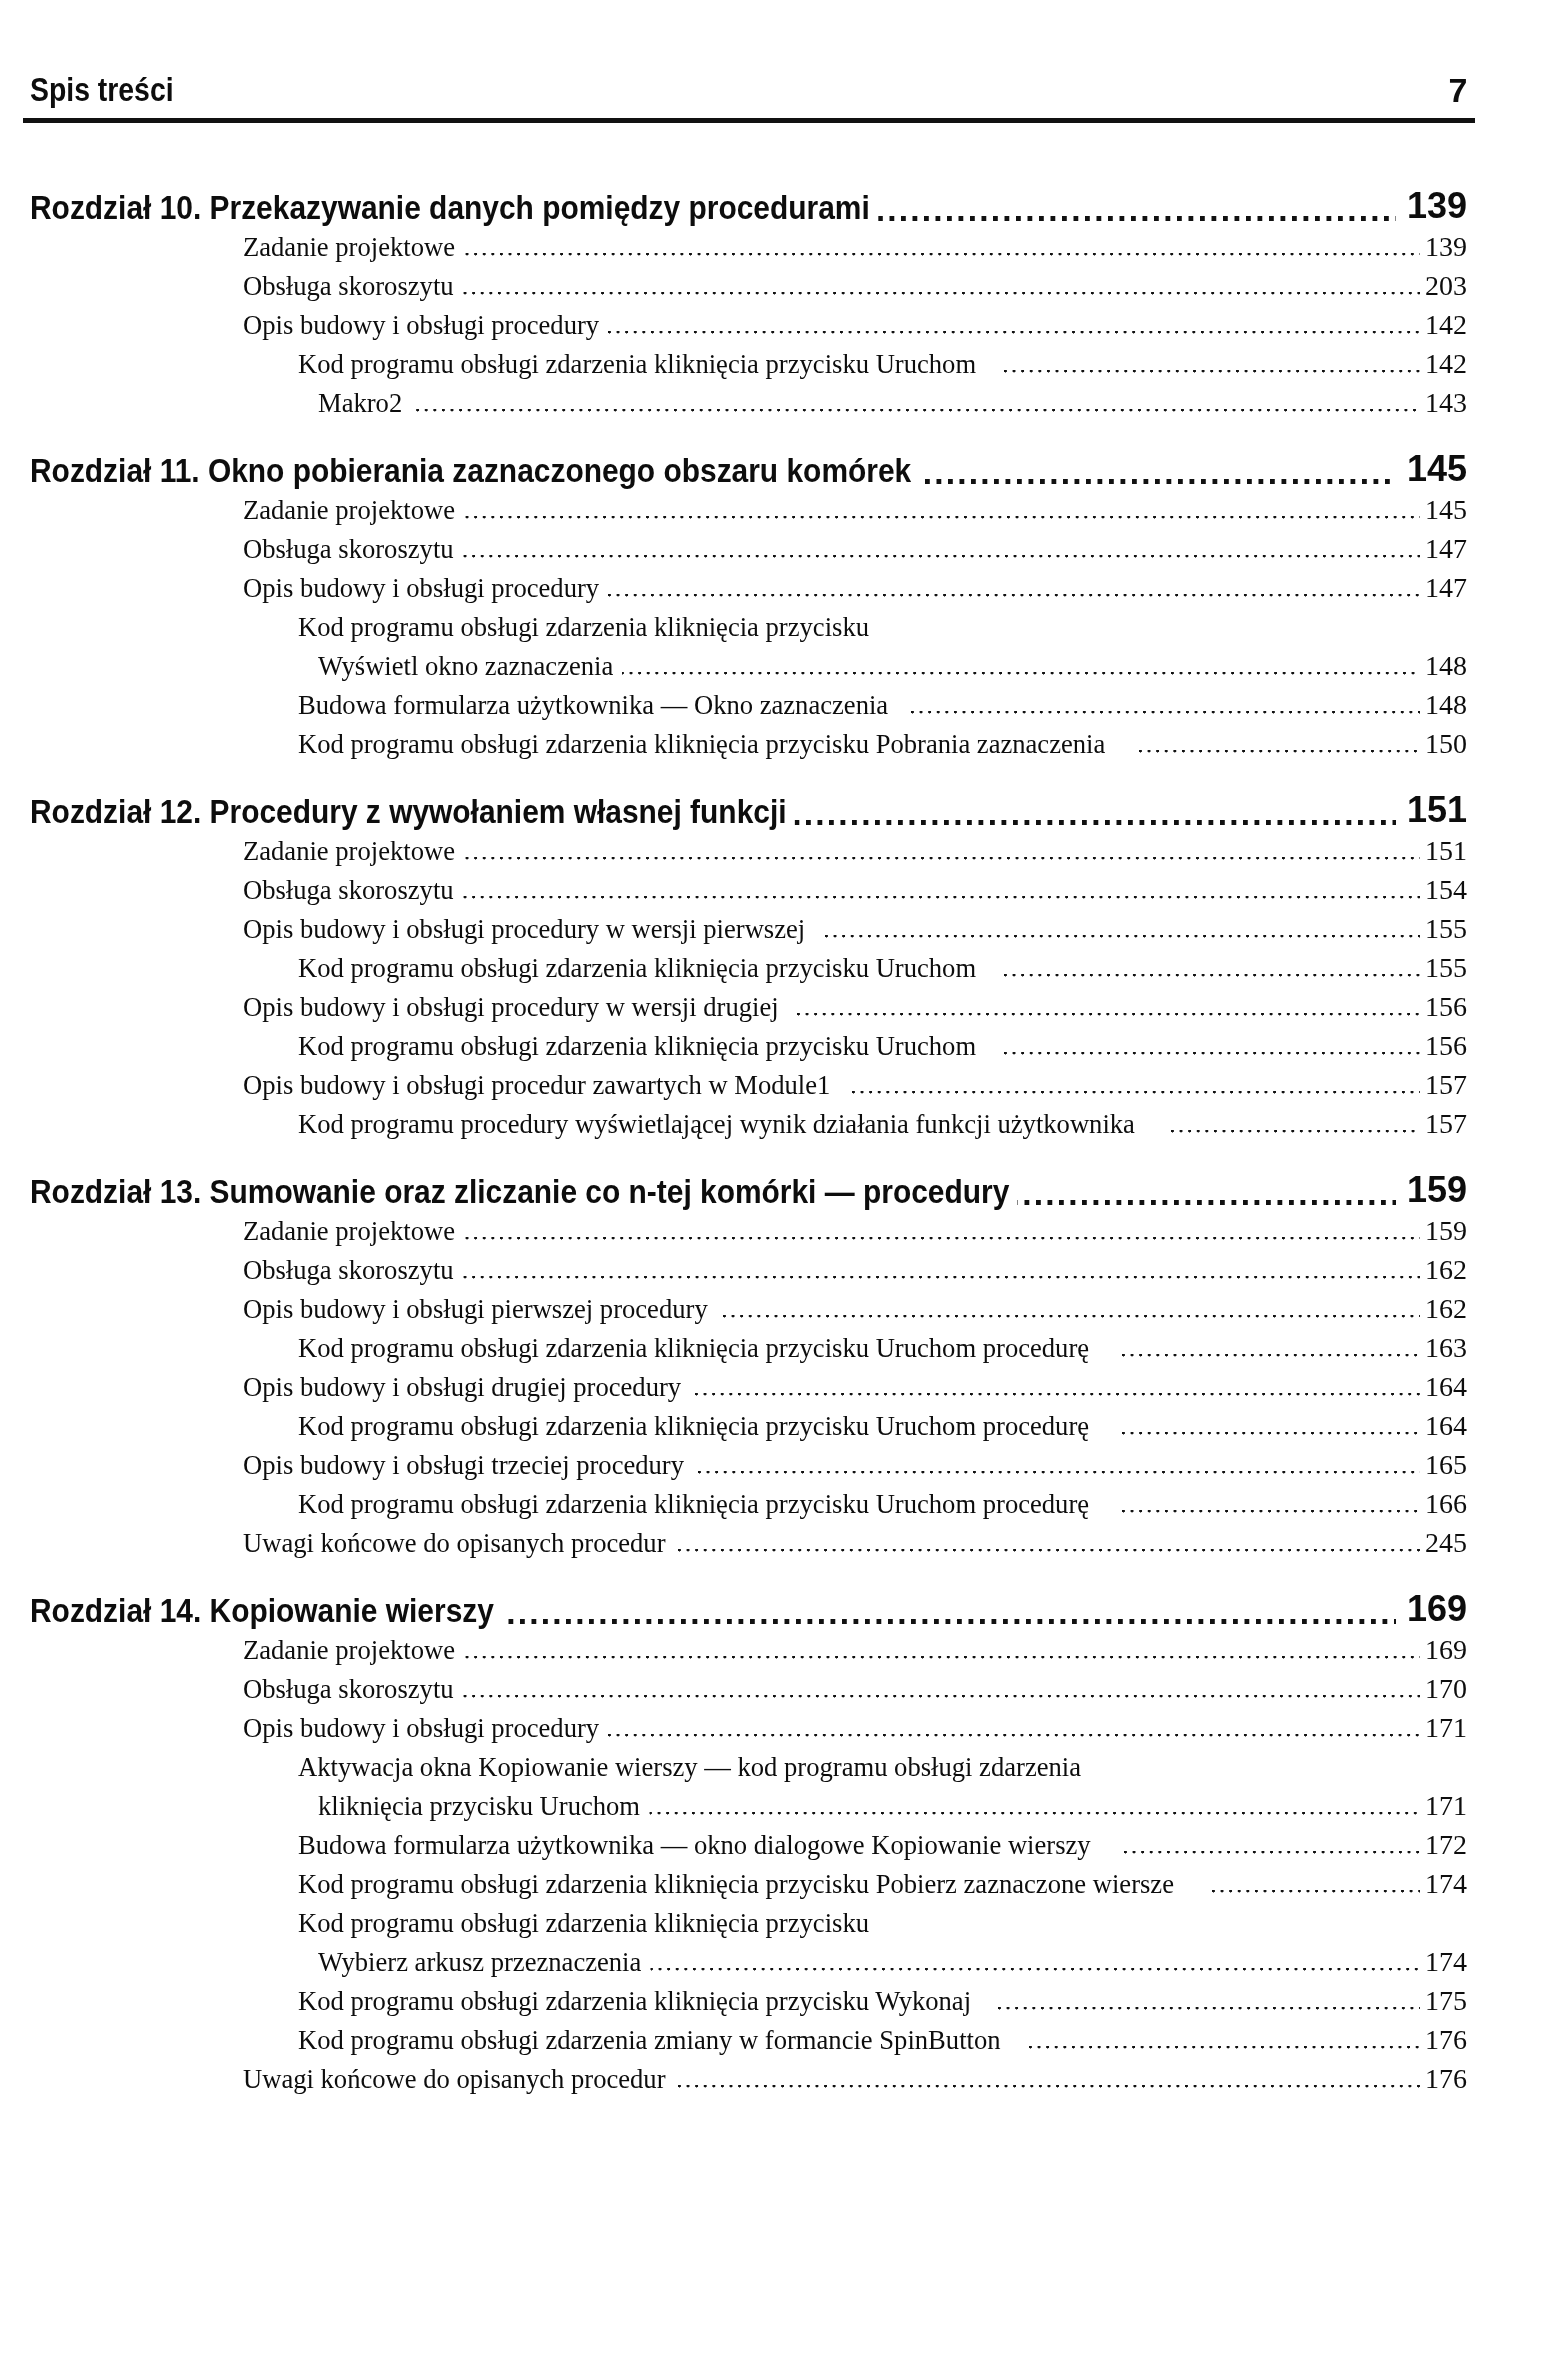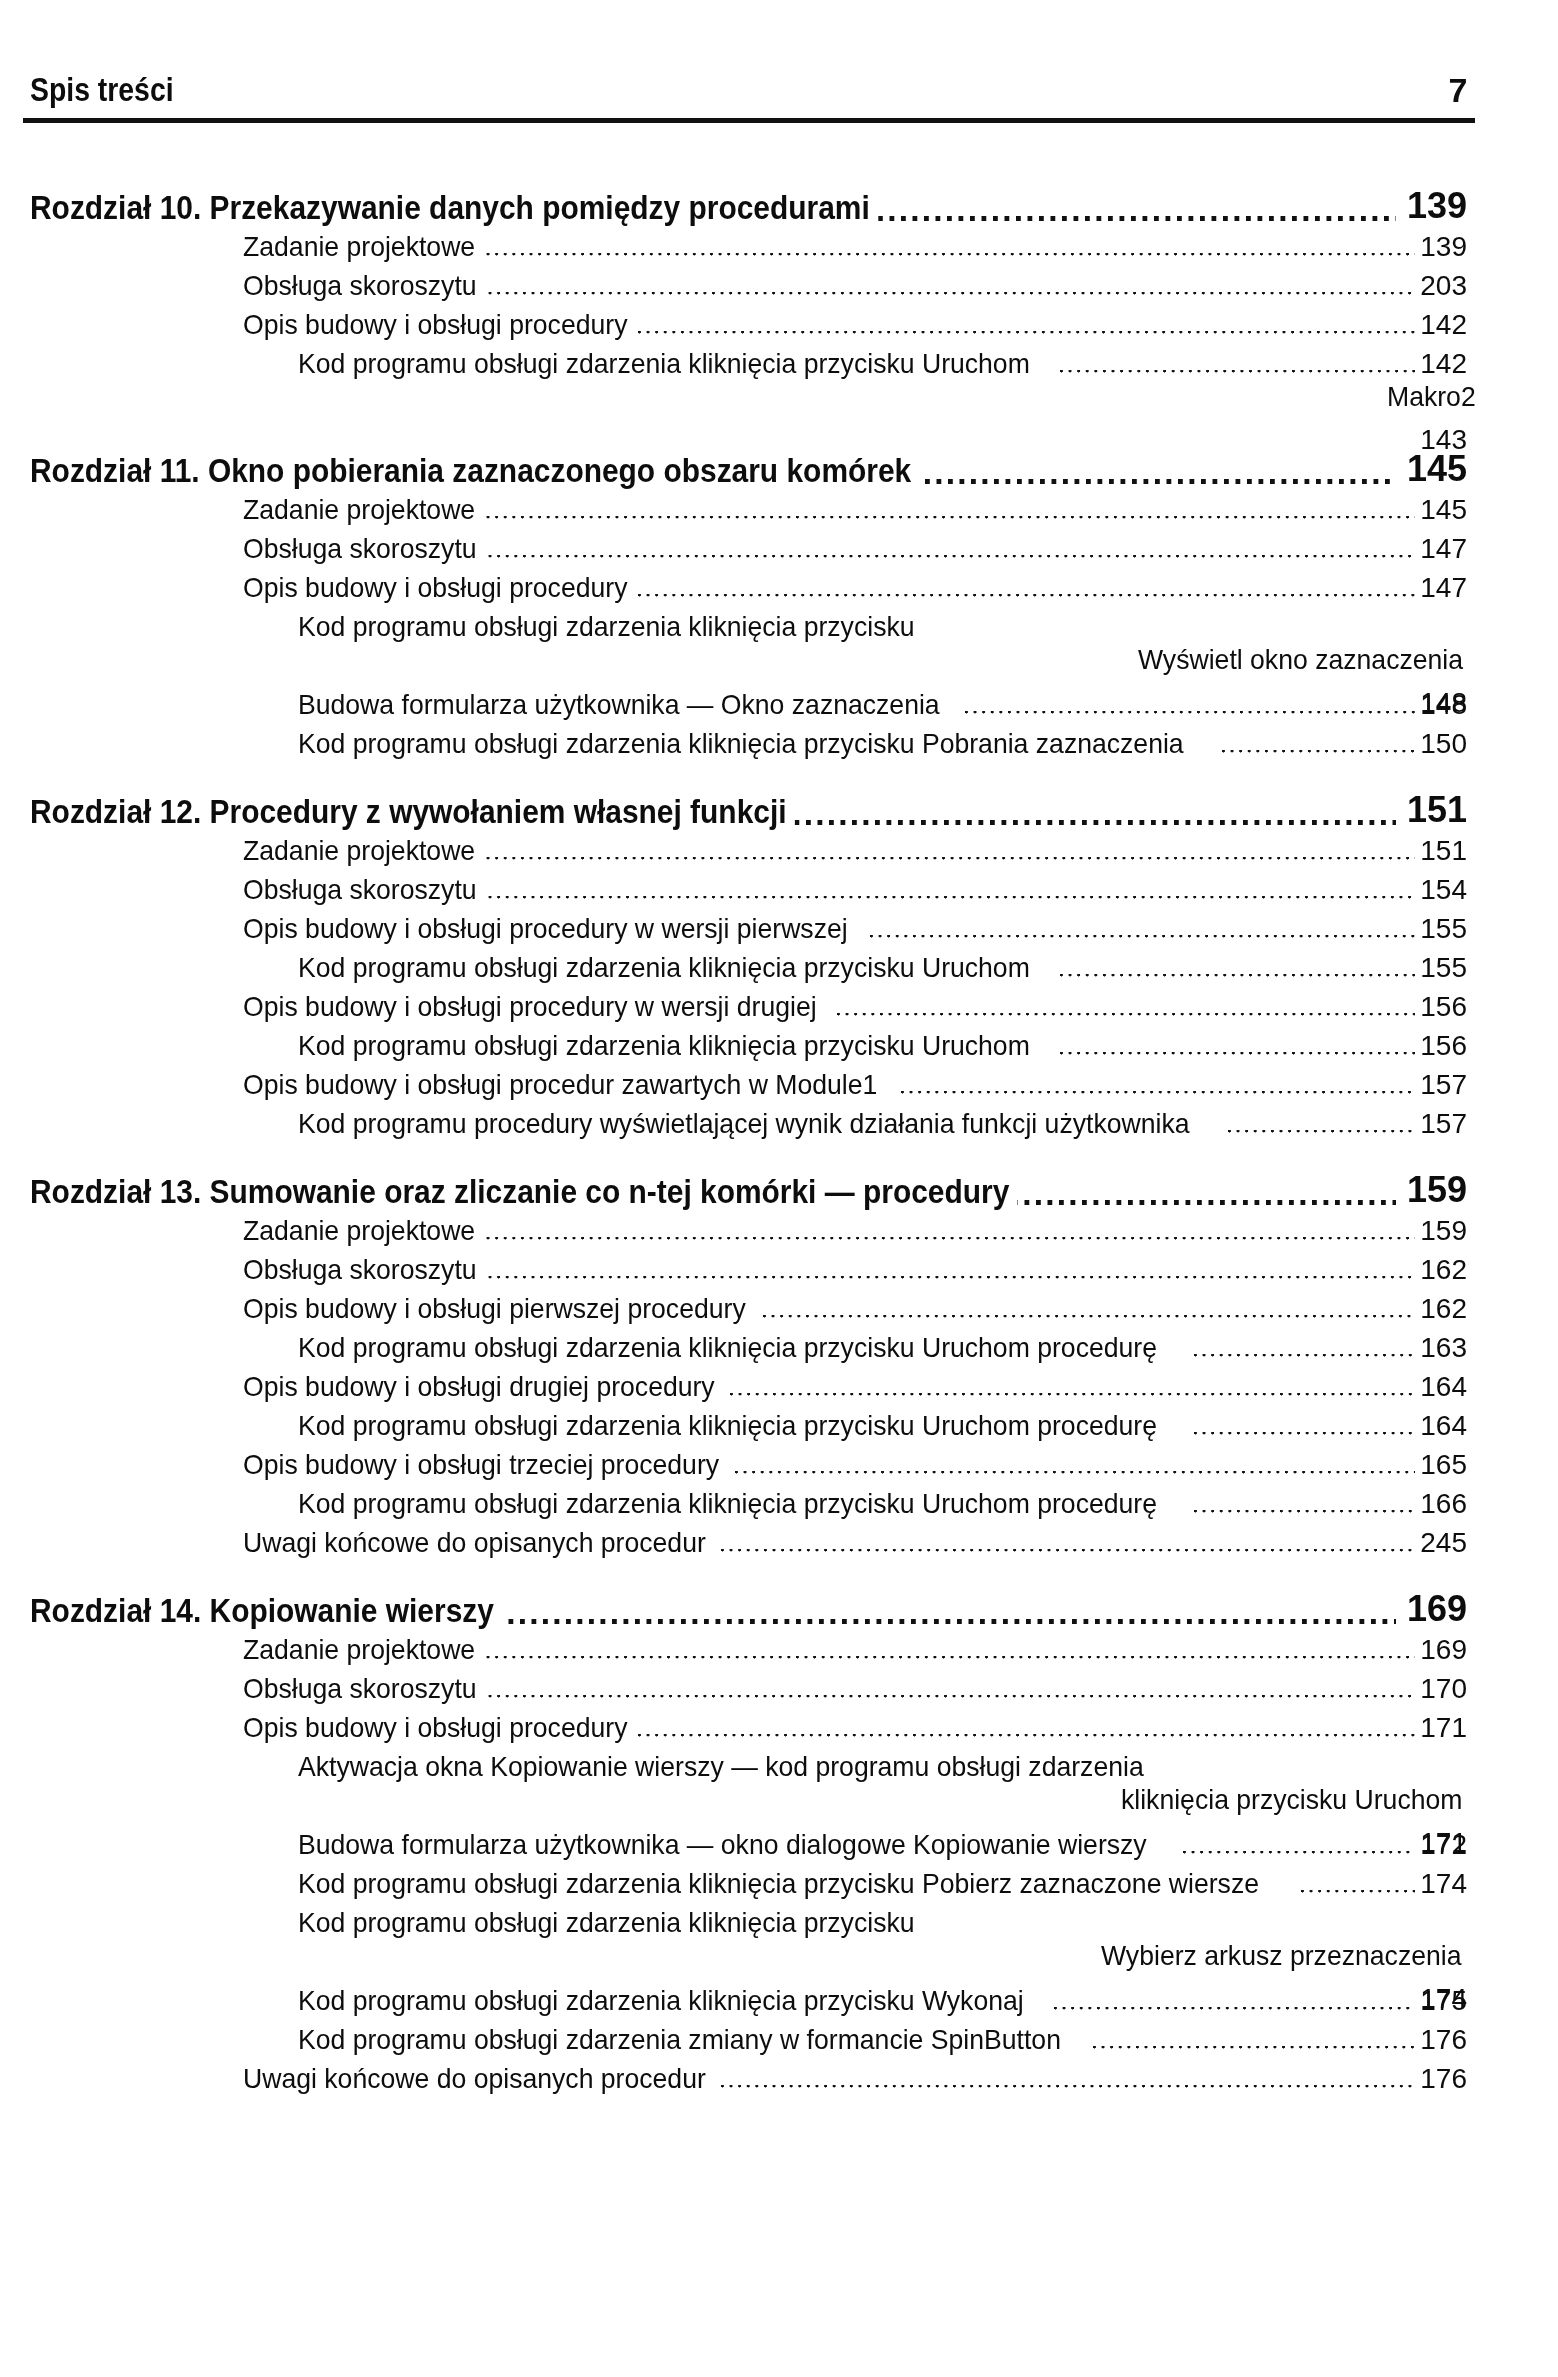--- a/index.html
+++ b/index.html
@@ -114,21 +114,21 @@
     margin-left: 19px;
     margin-right: 5.5px;
   }
   .chapter-line .page {
     font-size: 36px;
     padding-bottom: 4.1px;
   }
 
   
   .item-line {
-    font-family: Liberation Sans, sans-serif;
+    font-family: Liberation Serif, serif;
     font-size: 28px;
     line-height: 1;
     align-items: flex-end;
   }
   .item-line .label {
     padding-bottom: 5.5px;
     transform: scaleX(0.95);
     transform-origin: left bottom;
     display: inline-block;
     margin-right: -2%;
@@ -139,21 +139,21 @@
   .item-line .leader {
     background-image: radial-gradient(circle at 1.4px 1.4px, #111 1.3px, transparent 1.6px);
     background-size: 8.6px 3.4px;
     background-repeat: repeat-x;
     height: 3.4px;
     margin-bottom: 9.6px;
     margin-left: 5.5px;
   }
   .lvl-1 { padding-left: 243px; }
   .lvl-2 { padding-left: 298px; }
-  .lvl-2-cont { padding-left: 318px; flex-direction: column; }
+  .lvl-2-cont { padding-left: 318px; }
   .nowrap-line .leader { visibility: hidden; }
   .nowrap-line .page { visibility: hidden; }
 
   .first-item { height: 38px; }
 </style>
 </head>
 <body>
 
 <div class="page-header">
   <span class="header-title">Spis treści</span>

